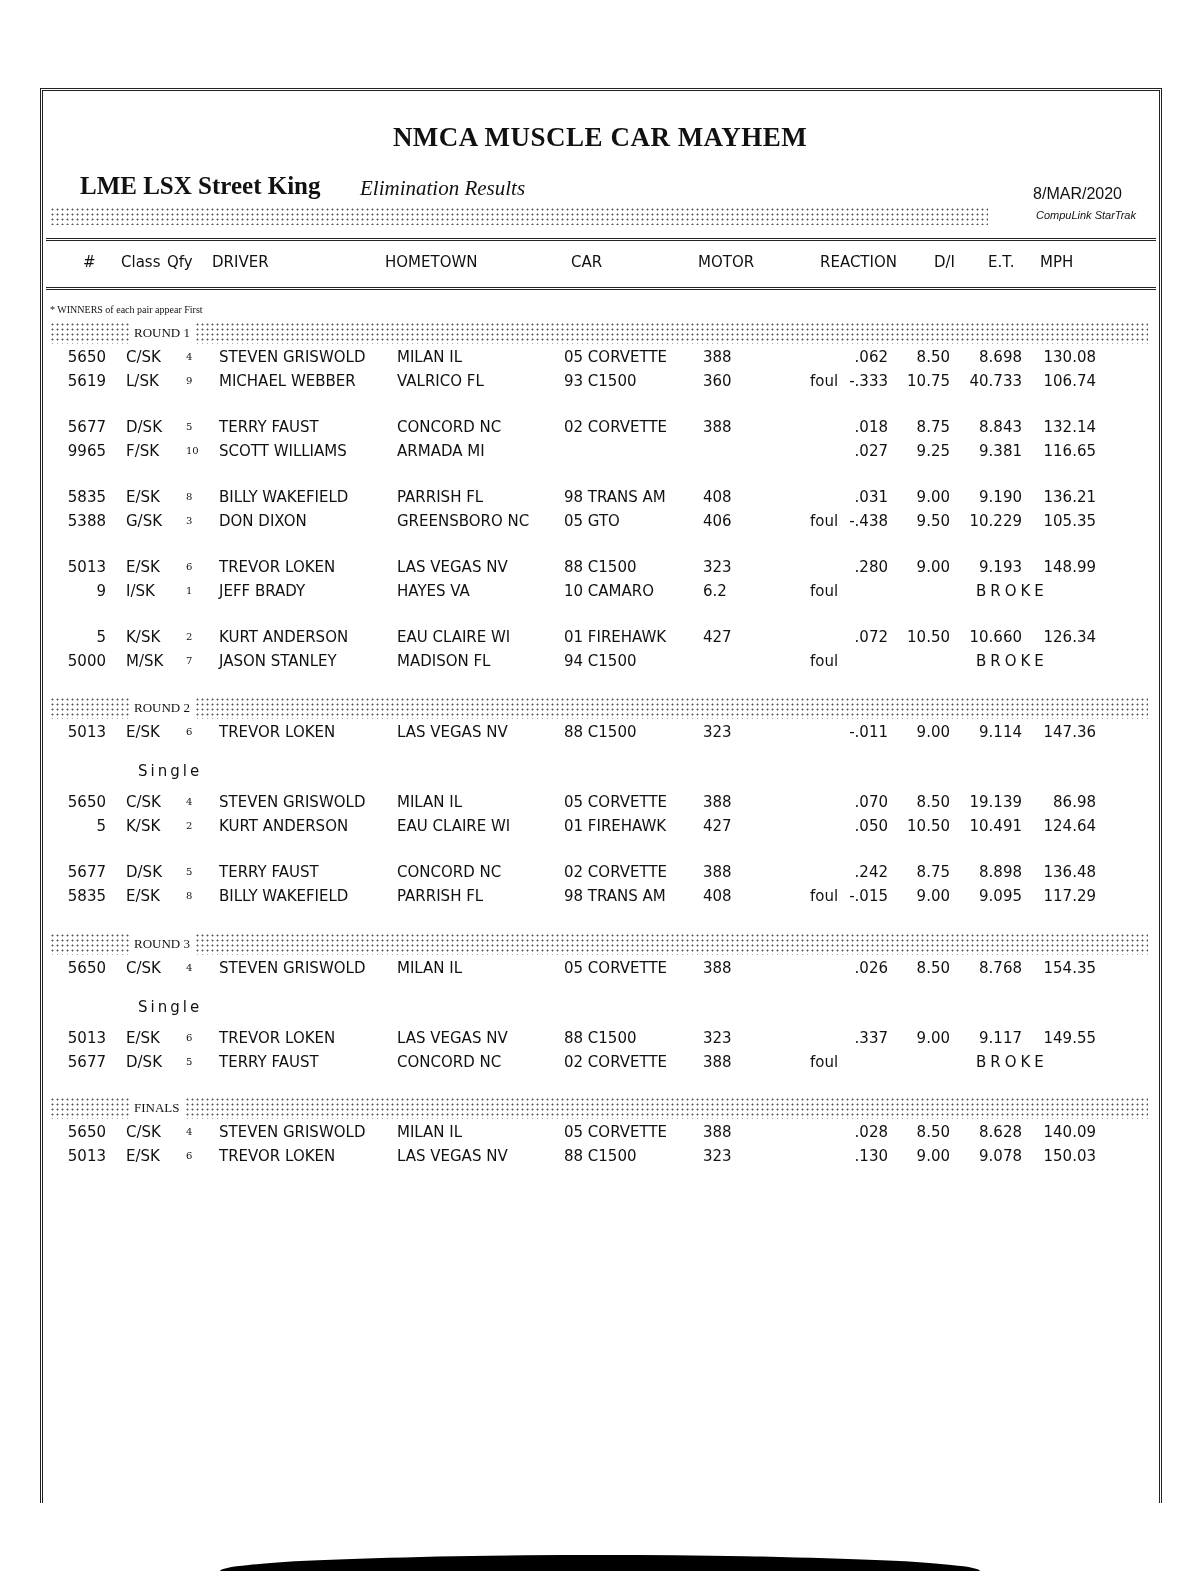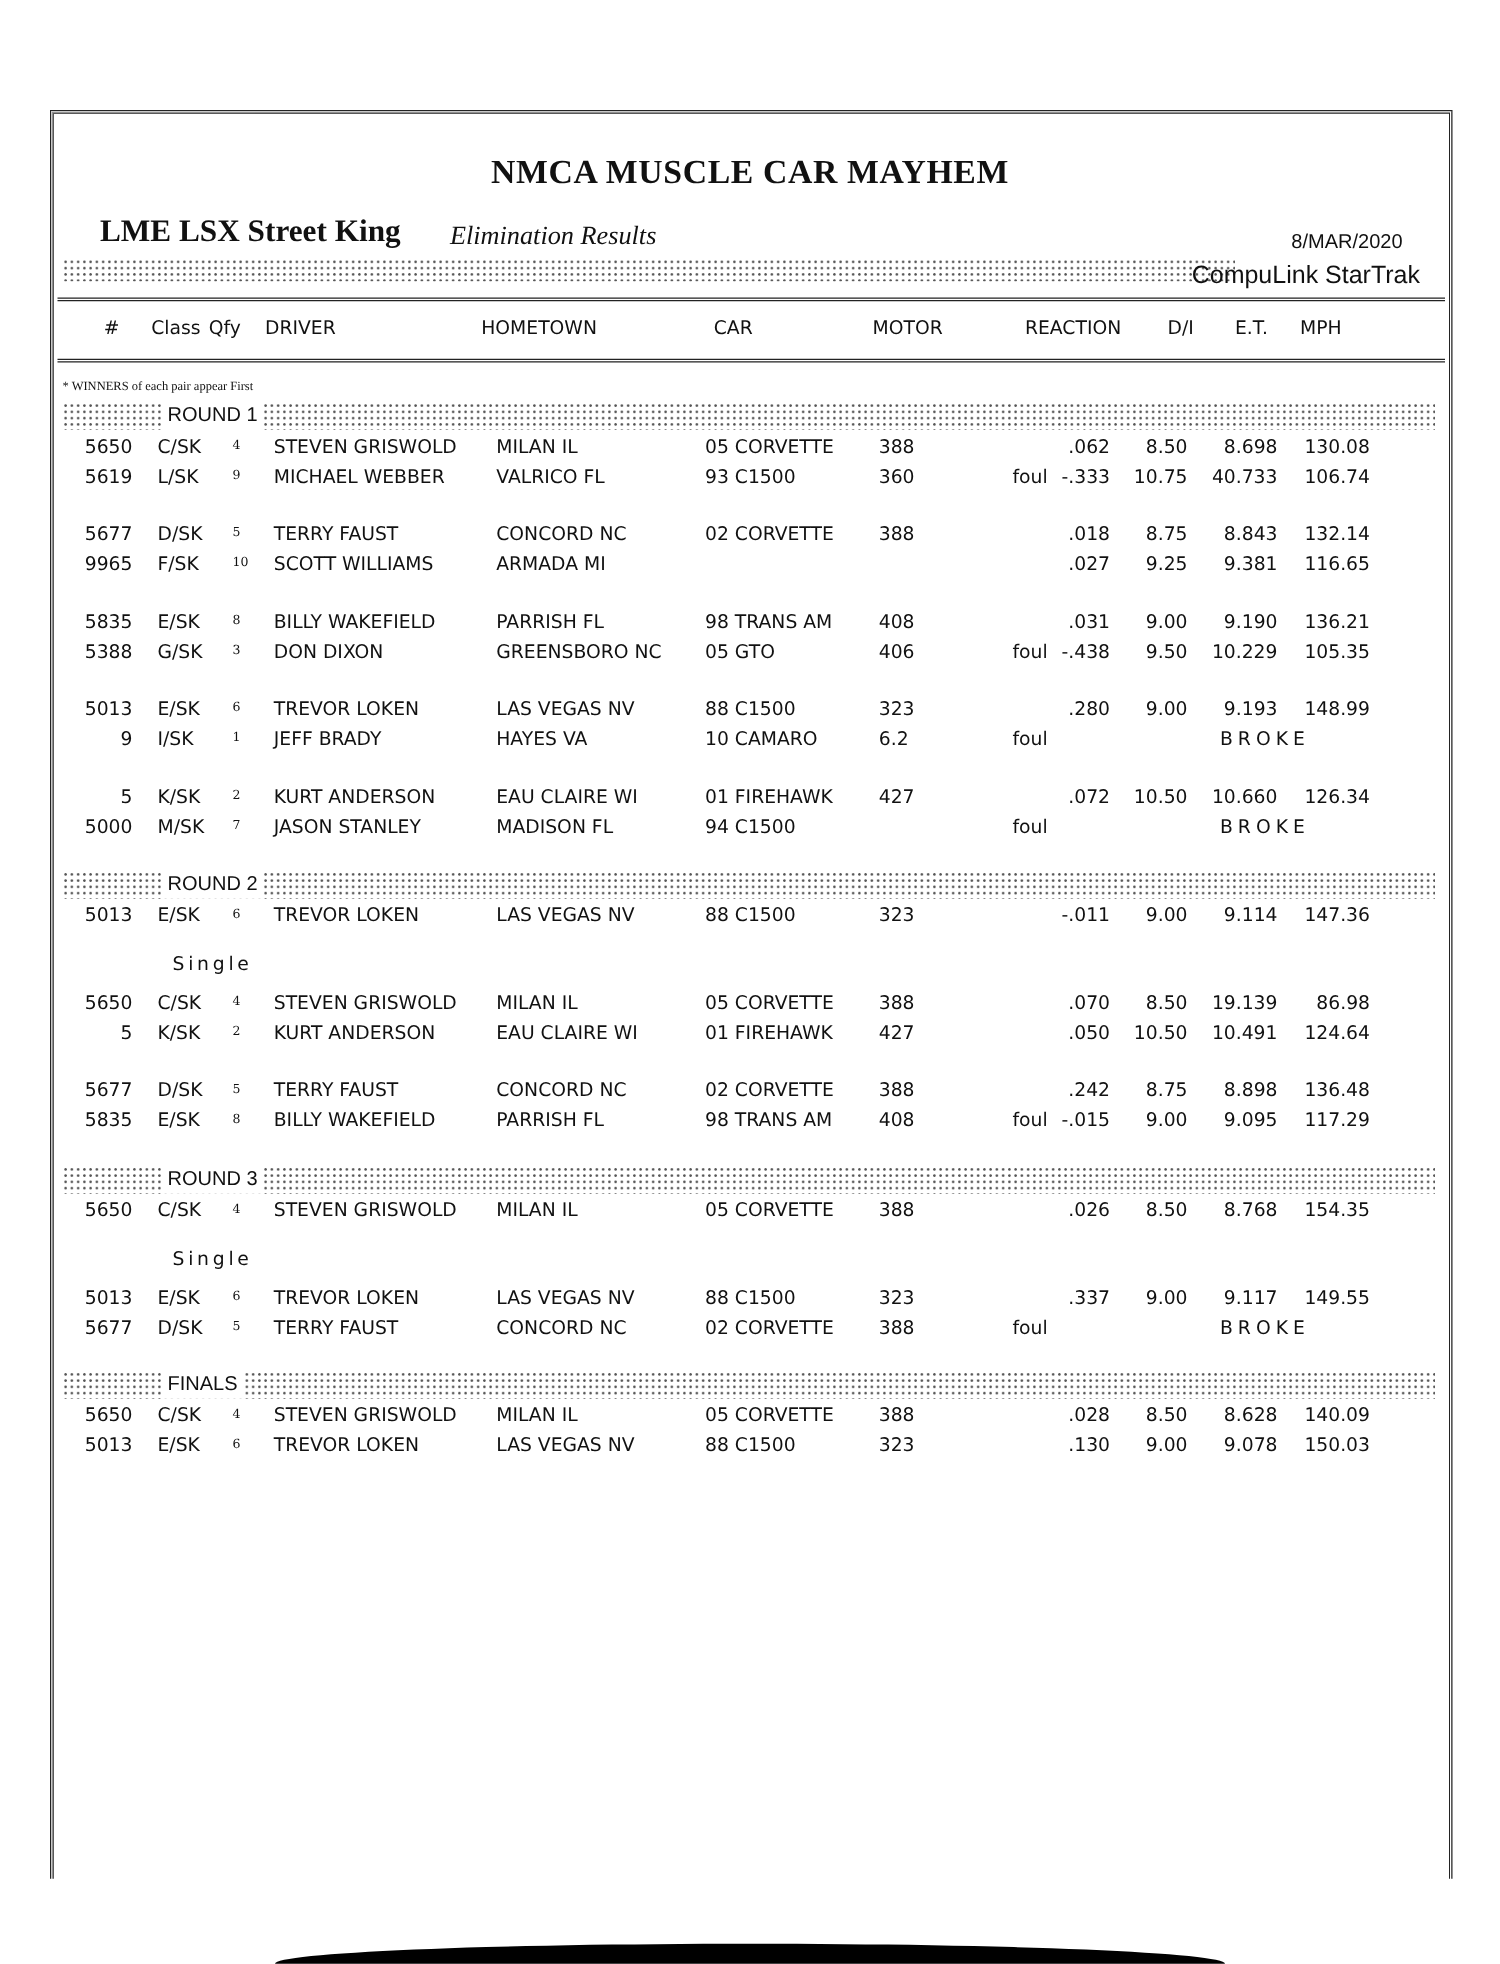--- a/index.html
+++ b/index.html
@@ -21,37 +21,37 @@
     .subtitle {
       position: absolute; left: 360px; top: 176px;
       font-family: "Liberation Serif", serif; font-style: italic; font-size: 21px;
     }
     .date {
       position: absolute; right: 78px; top: 185px;
       font-family: "Liberation Sans", sans-serif; font-size: 16px;
     }
     .software {
       position: absolute; right: 64px; top: 209px;
-      font-family: "Liberation Sans", sans-serif; font-size: 20px;
+      font-family: "Liberation Sans", sans-serif; font-size: 11px; font-style: italic;
     }
     .dots {
       background-image: radial-gradient(#555 0.9px, transparent 1.1px);
       background-size: 5px 5px;
     }
     .header-dots { position: absolute; left: 50px; top: 207px; width: 938px; height: 18px; }
     .rule { position: absolute; left: 46px; width: 1110px; border-top: 3px double #222; }
     .col-headers { position: absolute; top: 253px; left: 0; width: 1200px; height: 24px;
       font-family: "DejaVu Sans", sans-serif; font-size: 15px; }
     .col-headers span { position: absolute; }
     .note { position: absolute; left: 50px; top: 304px;
       font-family: "Liberation Serif", serif; font-size: 10px; }
     .round-bar { position: absolute; left: 50px; width: 1098px; height: 22px; }
     .round-label {
       position: absolute; left: 80px; background: #fff; padding: 0 4px;
-      font-family: Liberation Sans, sans-serif; font-size: 16px; line-height: 22px;
+      font-family: Liberation Serif, serif; font-size: 13px; line-height: 22px;
     }
     .row { position: absolute; left: 0; width: 1200px; height: 22px;
       font-family: "DejaVu Sans", sans-serif; font-size: 15px; line-height: 22px; }
     .row span { position: absolute; white-space: nowrap; }
     .c-num { right: 1094px; text-align: center; }
     .c-class { left: 126px; }
     .c-qfy { left: 186px; font-size: 10px; font-family: "DejaVu Serif", serif; }
     .c-driver { left: 219px; }
     .c-home { left: 397px; }
     .c-car { left: 564px; }

